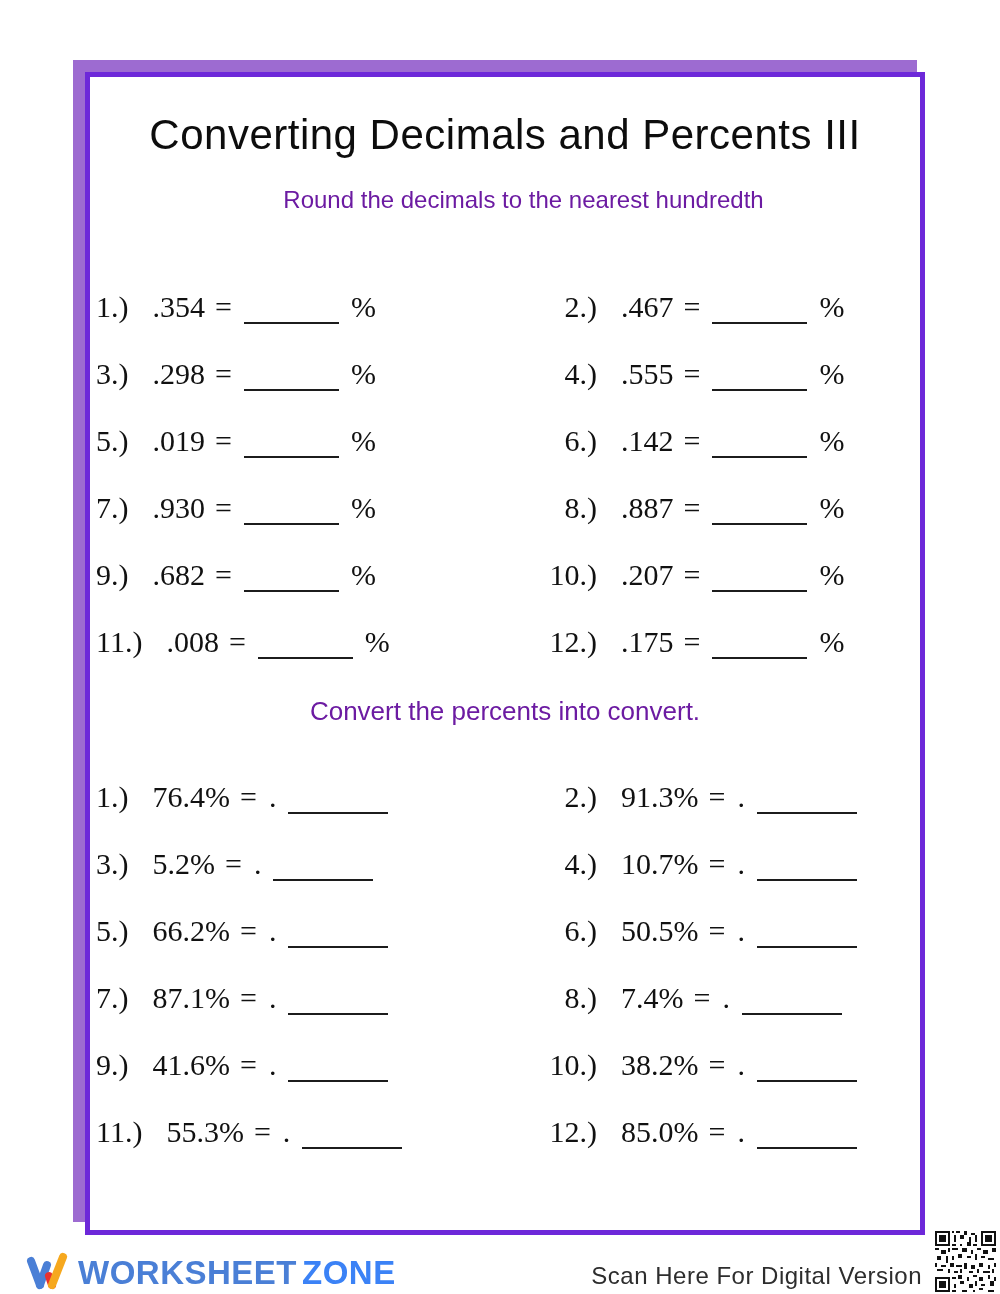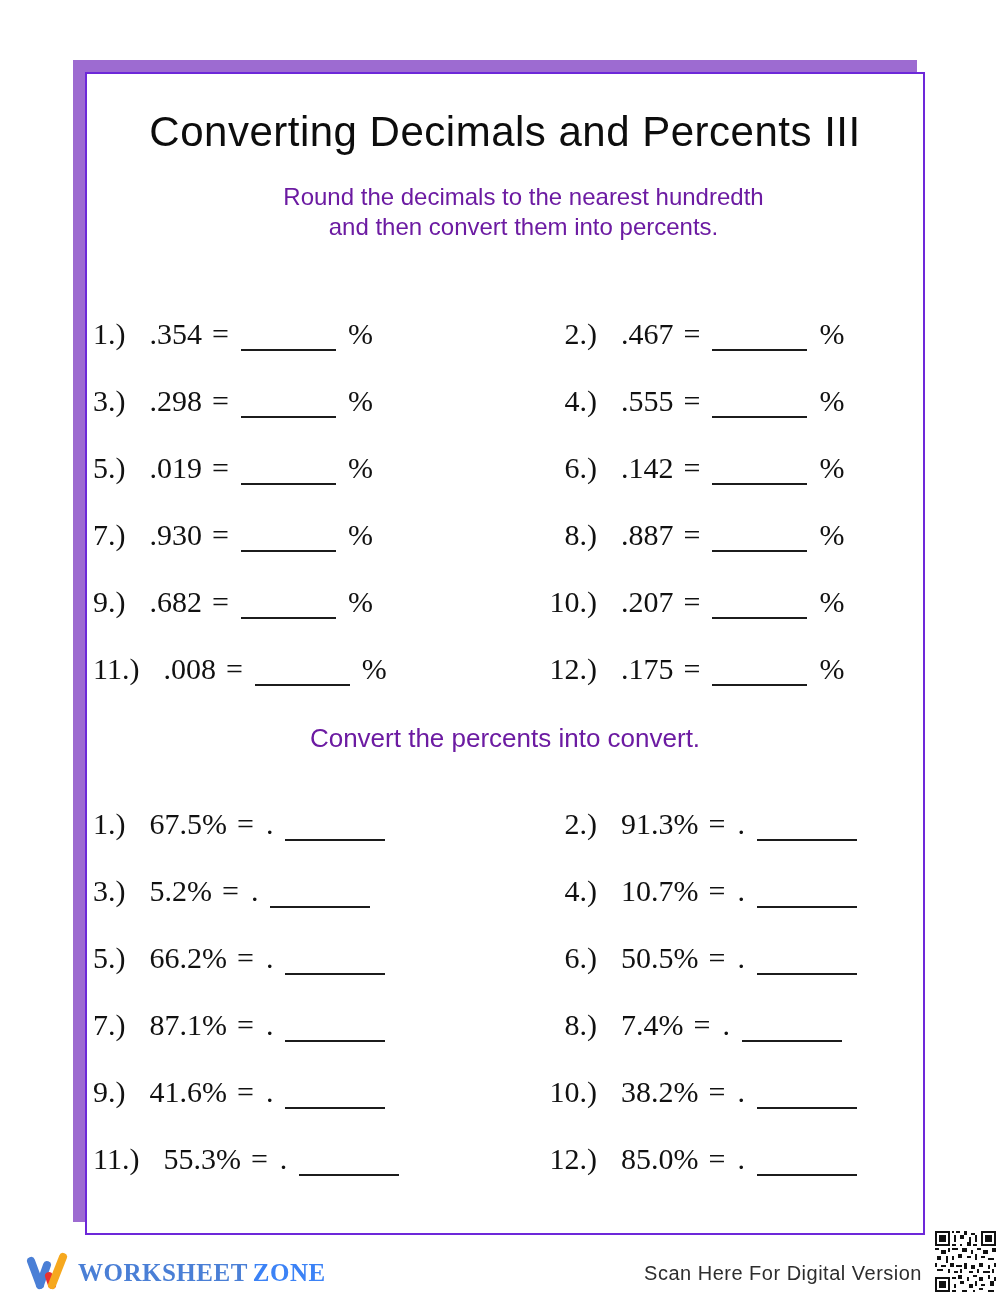--- a/index.html
+++ b/index.html
@@ -6,21 +6,21 @@
   html, body { width: 1000px; height: 1294px; background: #ffffff; overflow: hidden; }
   body { position: relative; font-family: "Liberation Sans", sans-serif; }
 
   
   .accent-band {
     position: absolute; left: 73px; top: 60px; width: 844px; height: 1162px;
     background: #9d6bd1;
   }
   .card {
     position: absolute; left: 85px; top: 72px; width: 840px; height: 1163px;
-    background: #ffffff; border: 2px solid #6d28d9;
+    background: #ffffff; border: 5px solid #6d28d9;
   }
 
   .page-title {
     margin-top: 34px; text-align: center;
     font-size: 42px; font-weight: 500; color: #0d0d0d; letter-spacing: 0.5px;
   }
   .instructions {
     margin-top: 26px; text-align: center;
     font-size: 24px; line-height: 30px; font-weight: 500; color: #6c1ba2; margin-left: 37px;
   }
@@ -51,43 +51,42 @@
     margin-top: 20px; text-align: center;
     font-size: 26px; line-height: 32px; font-weight: 500; color: #6c1ba2;
   }
 
   
   .footer-logo {
     position: absolute; left: 24px; top: 1252px; height: 42px;
     display: flex; align-items: center;
   }
   .logo-mark { width: 46px; height: 42px; margin-right: 8px; }
-  .logo-word { font-size: 25px; font-weight: 800; letter-spacing: 0.5px; font-family: Liberation Serif, serif; }
+  .logo-word { font-size: 33px; font-weight: 800; letter-spacing: 0.5px; }
   .logo-word.blue { color: #4a7fd6; }
   .logo-word.orange { color: #3b82f6; margin-left: 5px; }
 
   .scan-text {
     position: absolute; top: 1262px; right: 78px;
-    font-size: 20px; color: #2d2d2d; letter-spacing: 0.5px;
+    font-size: 24px; color: #2d2d2d; letter-spacing: 0.5px;
   }
   .qr {
     position: absolute; right: 4px; top: 1231px; width: 61px; height: 61px;
   }
 </style>
 </head>
 <body>
 
 <div class="accent-band"></div>
 
 <div class="card">
   <h1 class="page-title">Converting Decimals and Percents III</h1>
 
   <div class="instructions">
     <div>Round the decimals to the nearest hundredth</div>
-    <div>and then convert them into percents.</div>
   </div>
 
   <div class="problems s1">
     <div class="row">
       <span class="num">1.)</span>
       <span class="val">.354</span>
       <span class="eq">=</span>
       <span class="blank"></span>
       <span class="pct">%</span>
     </div>
@@ -168,21 +167,21 @@
       <span class="blank"></span>
       <span class="pct">%</span>
     </div>
   </div>
 
   <h2 class="section2-heading">Convert the percents into convert.</h2>
 
   <div class="problems s2">
     <div class="row">
       <span class="num">1.)</span>
-      <span class="val">67.5%</span>
+      <span class="val">76.4%</span>
       <span class="eq">=</span>
       <span class="dot">.</span>
       <span class="blank"></span>
     </div>
     <div class="row right-col">
       <span class="num">2.)</span>
       <span class="val">91.3%</span>
       <span class="eq">=</span>
       <span class="dot">.</span>
       <span class="blank"></span>

